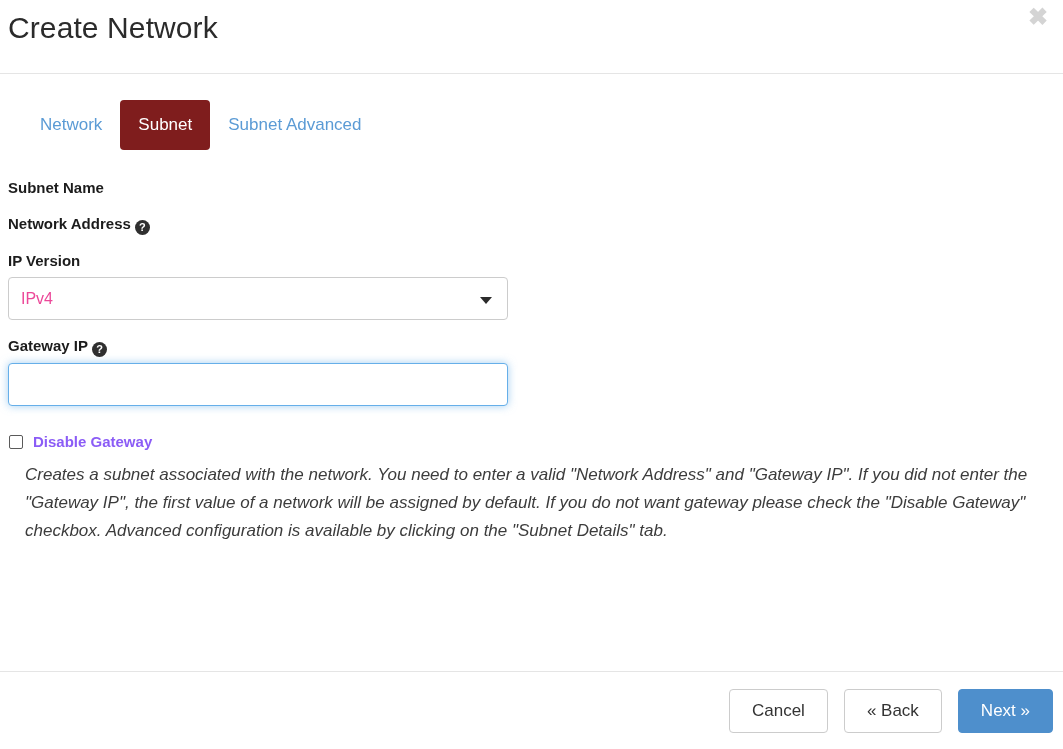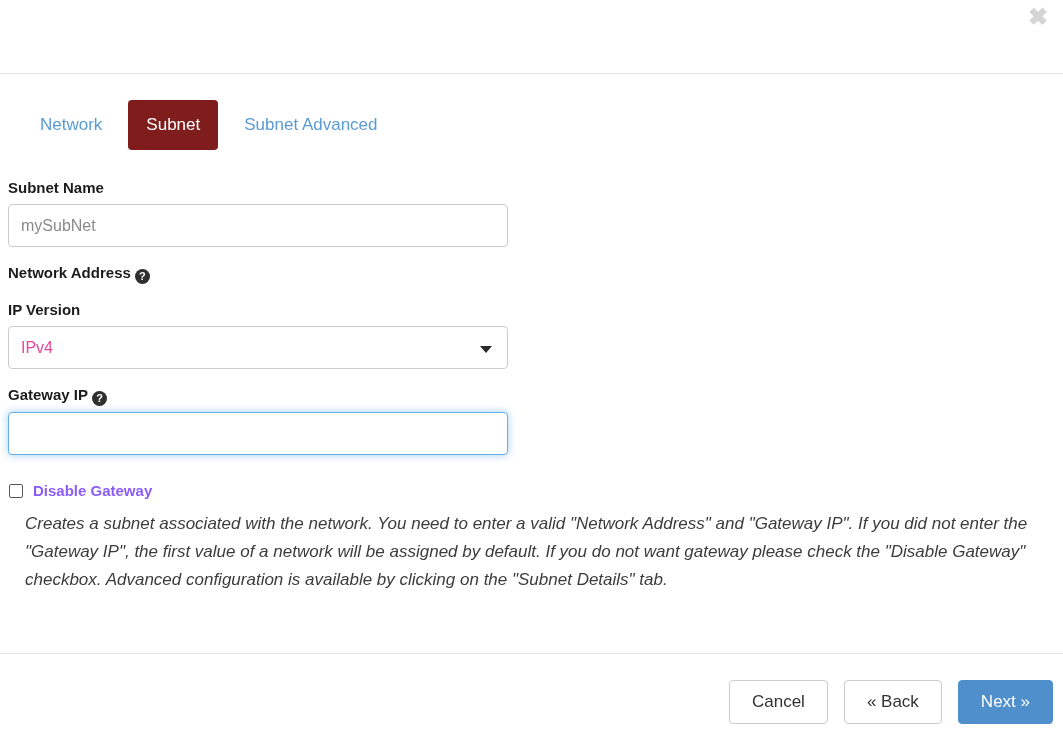--- a/index.html
+++ b/index.html
@@ -66,21 +66,21 @@
     padding: 0;
   }
 
   
   .tabs {
     position: absolute;
     left: 22px;
     top: 26px;
     display: flex;
     align-items: center;
-    gap: 8px;
+    gap: 0px;
   }
   .tab {
     font-size: 17px;
     line-height: 20px;
     color: #5b9bd5;
     padding: 15px 18px;
     border-radius: 4px;
     cursor: pointer;
     white-space: nowrap;
     user-select: none;
@@ -217,21 +217,21 @@
     font-size: 17px;
     line-height: 28px;
     color: #3c3c3c;
     margin: 9px 0 0 0;
     font-style: italic;
   }
 
   
   .modal-footer {
     flex: 0 0 auto;
-    height: 96px;
+    height: 78px;
     border-top: 1px solid #e5e5e5;
     display: flex;
     align-items: center;
     justify-content: flex-end;
     gap: 16px;
     padding: 0 10px 0 3px;
   }
   .btn {
     font-family: "Liberation Sans", sans-serif;
     font-size: 17px;
@@ -249,38 +249,38 @@
     border-color: #4e8fcc;
     color: #ffffff;
   }
 </style>
 </head>
 <body>
 
 <div class="modal">
 
   <div class="modal-header">
+    <div class="modal-title">Create Network</div>
     <button class="close-btn">✖</button>
   </div>
 
   <div class="modal-body">
 
     <div class="tabs">
       <div class="tab">Network</div>
       <div class="tab active">Subnet</div>
       <div class="tab">Subnet Advanced</div>
     </div>
 
     <div class="content">
 
       <div class="form-col">
 
         <div class="field">
           <label class="field-label">Subnet Name</label>
-          <input class="text-input" type="text" placeholder="mySubNet" style="">
         </div>
 
         <div class="field">
           <label class="field-label"><span>Network Address</span><span class="help-icon">?</span></label>
         </div>
 
         <div class="field">
           <label class="field-label">IP Version</label>
           <div class="select-wrap">
             <div class="select-input">IPv4</div>

